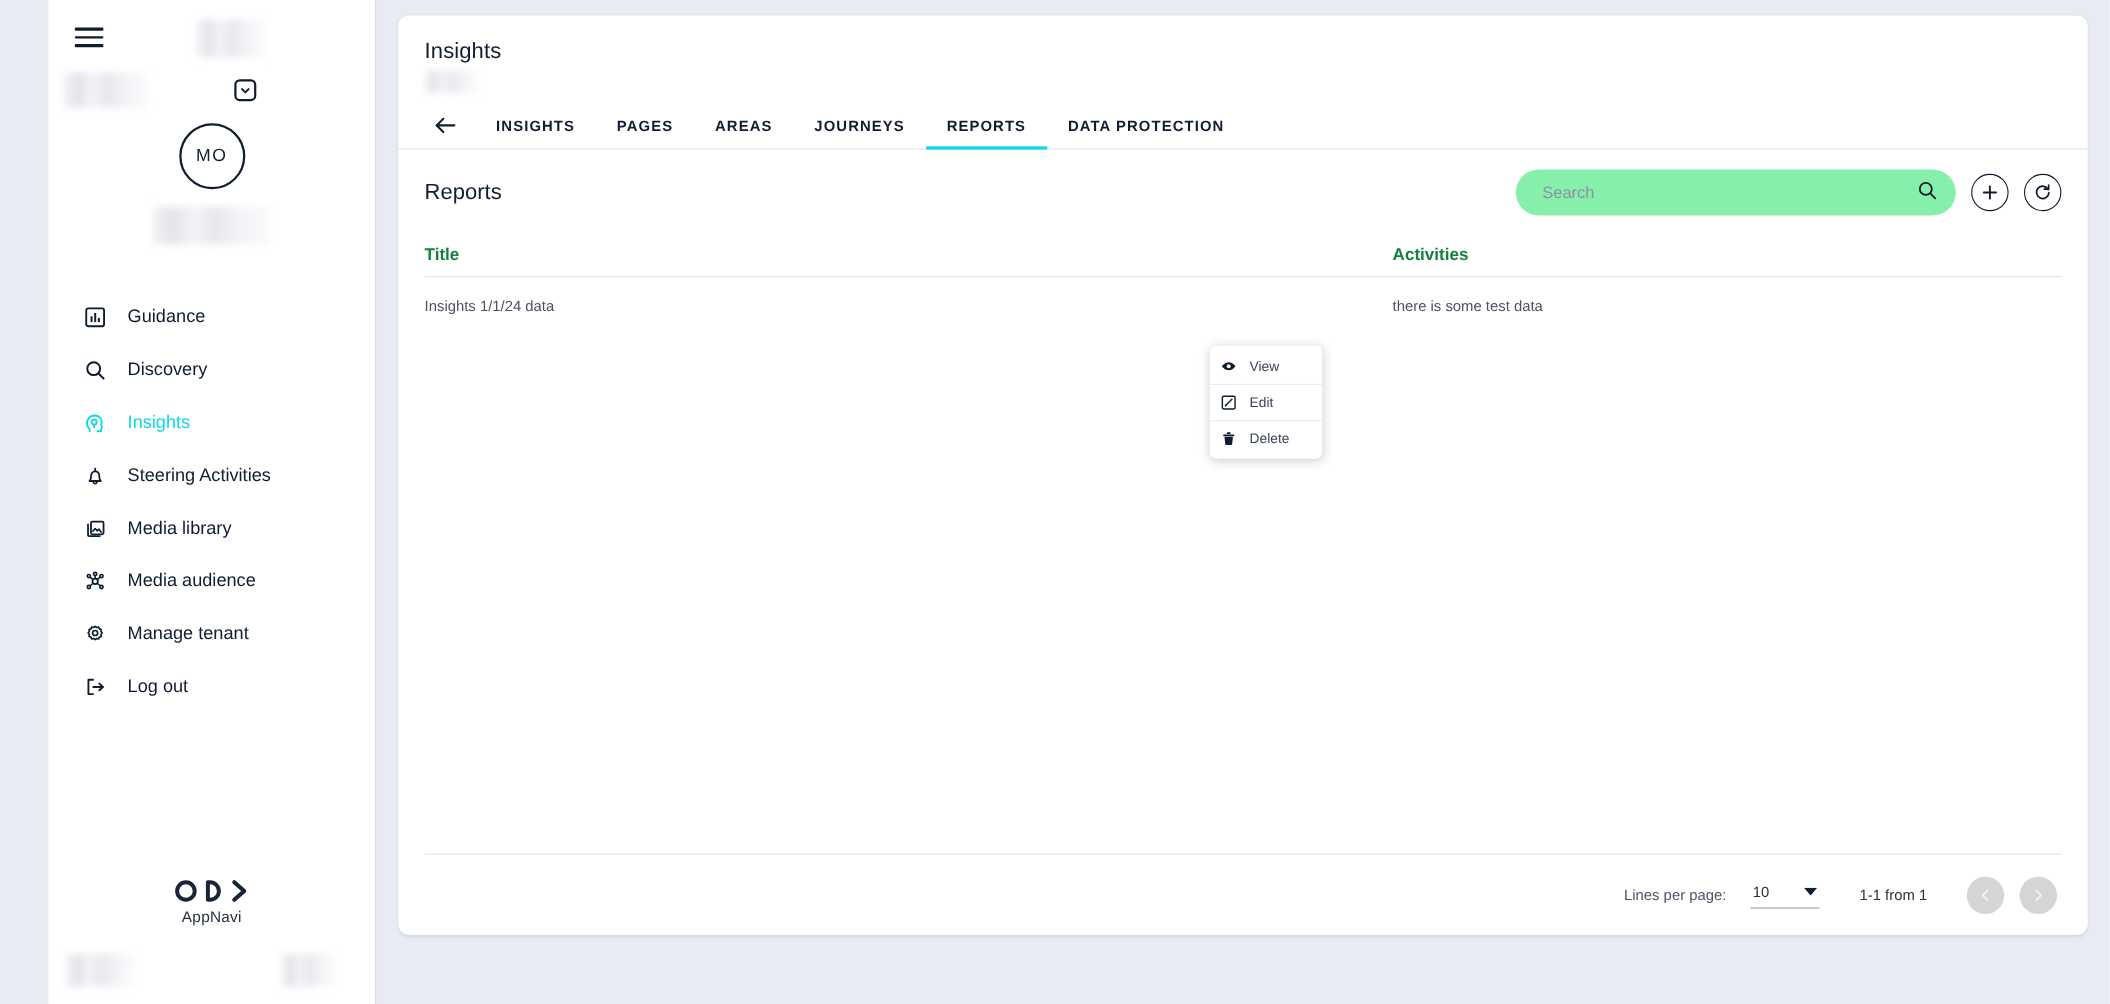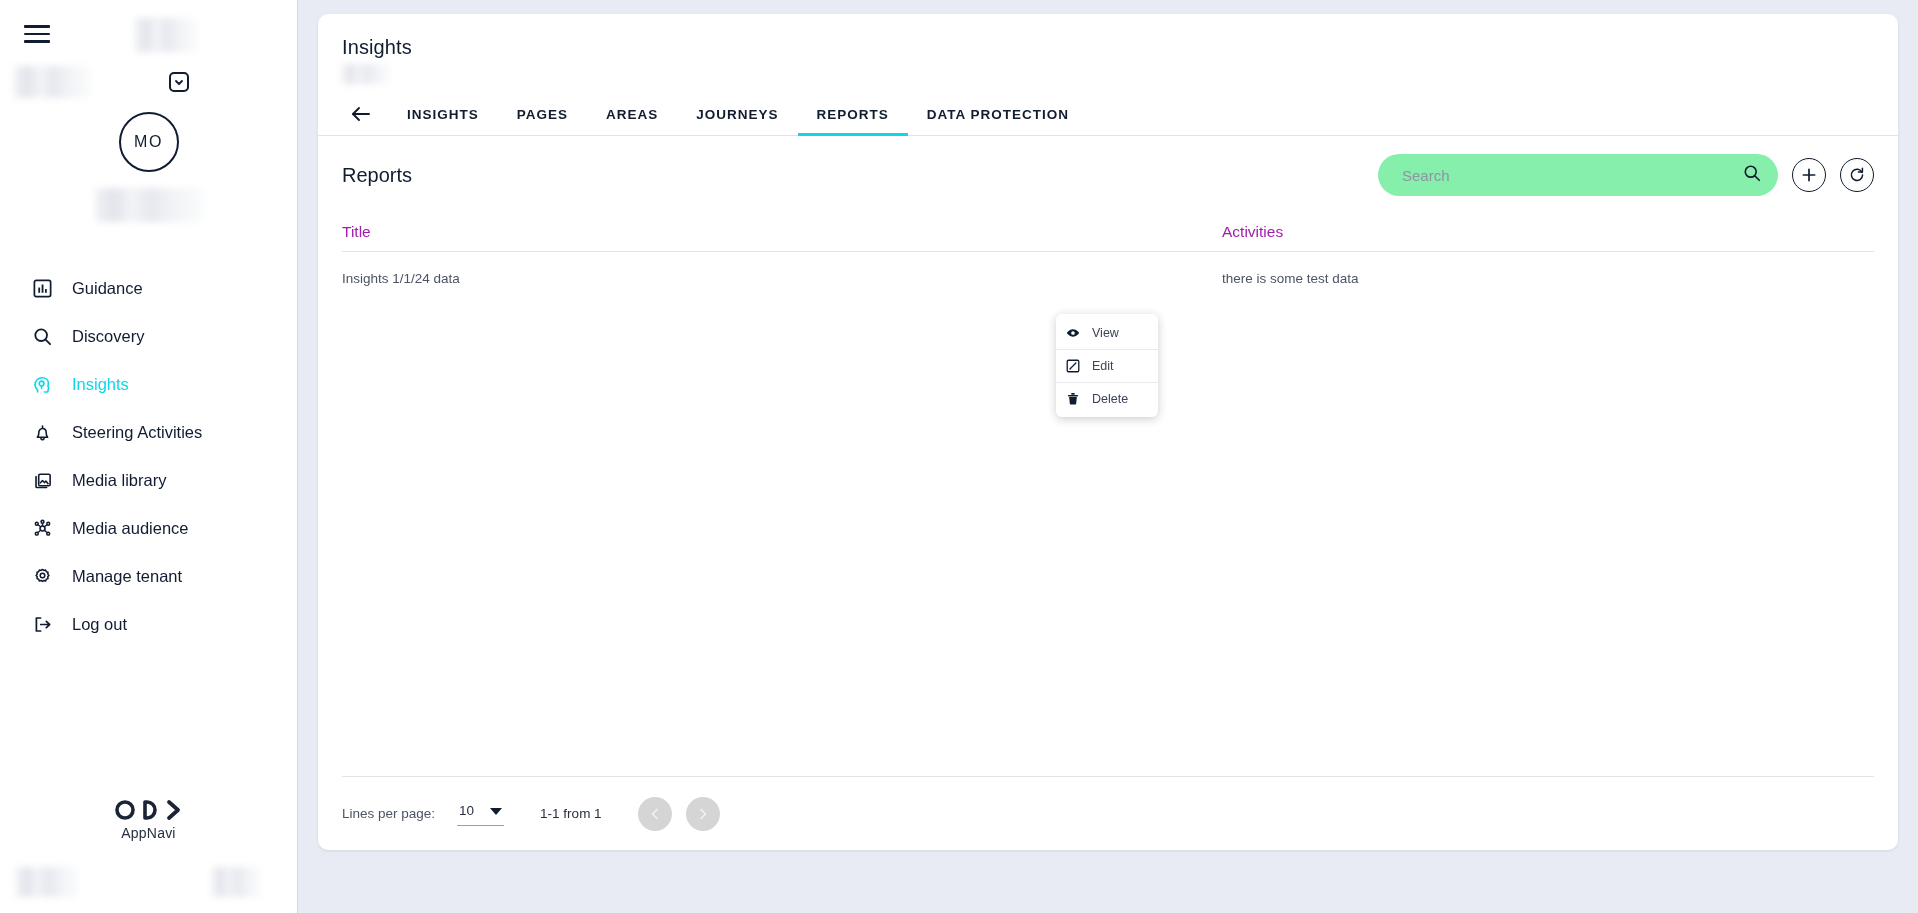--- a/index.html
+++ b/index.html
@@ -18,20 +18,21 @@
   }
 
   
   .sidebar {
     width: 298px;
     height: 913px;
     background: #ffffff;
     border-right: 1px solid #d6d8e0;
     flex: 0 0 298px;
     position: relative;
+    margin-left: 44px;
   }
   .sb-top {
     padding: 22px 22px 0 22px;
     height: 108px;
     position: relative;
   }
   .hamburger {
     position: absolute;
     left: 24px; top: 25px;
     width: 26px; height: 18px;
@@ -156,37 +157,37 @@
     display:flex;align-items:center;justify-content:center;
     cursor:pointer; background:#fff;
   }
 
   .table { padding: 0 24px; flex:1; display:flex; flex-direction:column; }
   .thead {
     display:flex; align-items:flex-end;
     height: 46px;
     border-bottom: 1px solid #e2e4ea;
   }
-  .th { font-size: 15.5px; font-weight:400; color:#a21caf; padding-bottom: 10px; }
+  .th { font-size: 15.5px; font-weight:700; color:#15803d; padding-bottom: 10px; }
   .col-title { width: 880px; }
   .col-desc { flex:1; }
   .trow { display:flex; align-items:center; height: 52px; }
   .td { font-size: 13.5px; color: #4b5364; }
 
   .tfoot {
     border-top: 1px solid #e2e4ea;
     margin: 0 24px;
     height: 74px;
-    display:flex; align-items:center; 
+    display:flex; align-items:center; justify-content:flex-end;
     gap: 0;
   }
   .lpp-label { font-size: 13.5px; color:#4b5364; }
   .lpp-select {
     margin-left: 22px;
-    display:flex; align-items:center; gap: 16px;
+    display:flex; align-items:center; gap: 32px;
     border-bottom: 1px solid #9aa0ad;
     padding: 0 2px 5px 2px;
     cursor: pointer;
   }
   .lpp-val { font-size: 13.5px; color: #28303f; }
   .range { font-size: 13.5px; color:#28303f; margin-left: 36px; }
   .pg-btn {
     width: 34px; height:34px; border-radius:50%;
     background:#d5d5d5;
     display:flex;align-items:center;justify-content:center;

